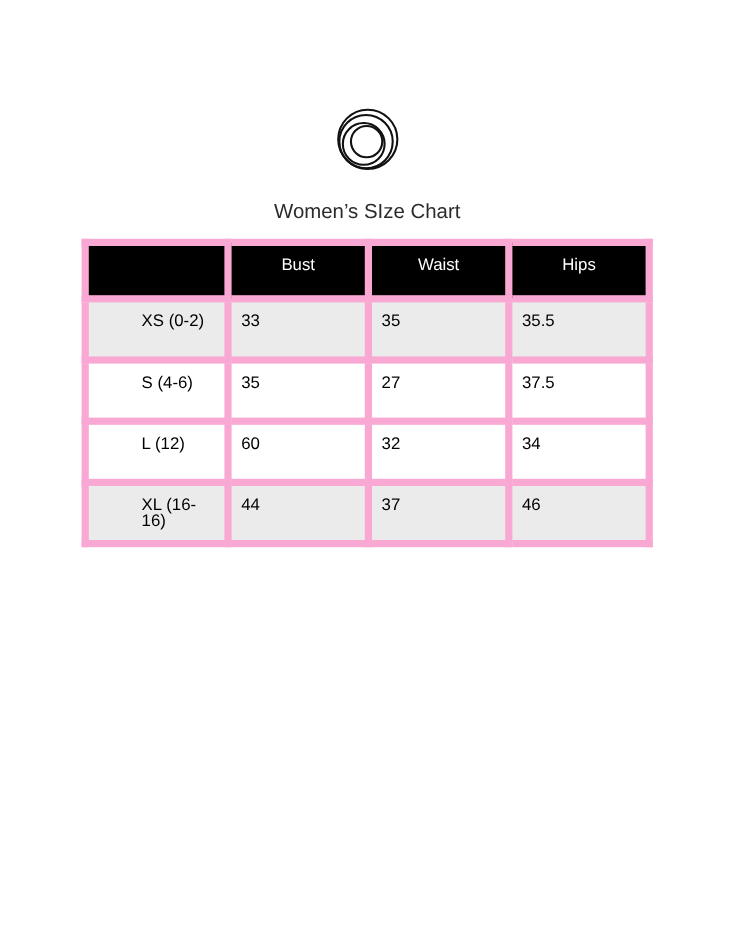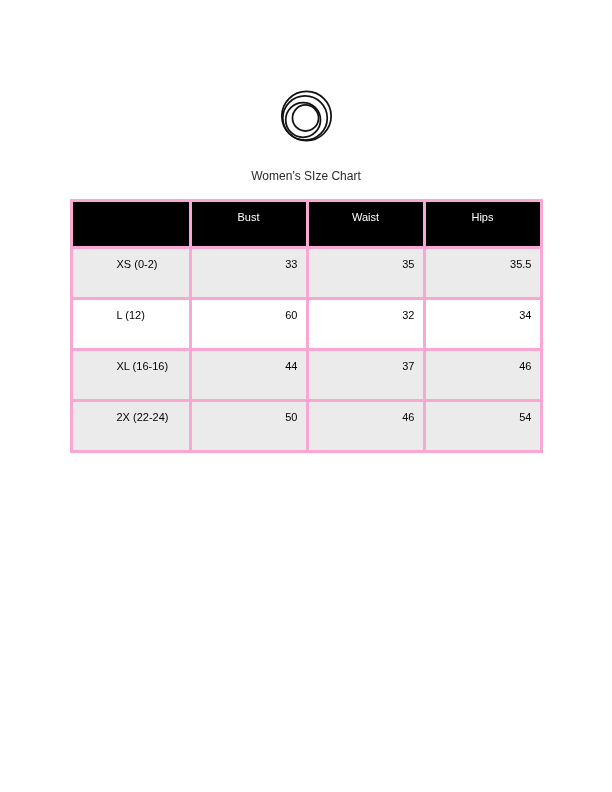--- a/index.html
+++ b/index.html
@@ -21,55 +21,55 @@
     width: 58px;
     height: 58px;
     margin: 89px auto 0 auto;
   }
   .logo-wrap svg {
     display: block;
   }
   .page-title {
     margin-top: 23px;
     text-align: center;
-    font-size: 12px;
+    font-size: 17px;
     line-height: 13px;
     color: #2b2b2b;
   }
   table.size-table {
     width: 470px;
     margin: 16px auto 0 auto;
     border-collapse: collapse;
     table-layout: fixed;
   }
   table.size-table col.c-label { width: 119px; }
   table.size-table col.c-val   { width: 117px; }
   table.size-table th,
   table.size-table td {
     box-sizing: border-box;
-    border: 3px solid #f9a8d4;
+    border: 6px solid #f9a8d4;
     vertical-align: top;
-    font-size: 11px;
+    font-size: 14px;
     line-height: 13px;
     font-weight: 400;
     padding: 9px 8px 0 8px;
   }
   table.size-table thead th {
     background: #000000;
     color: #ffffff;
     height: 47px;
     text-align: center;
   }
   table.size-table thead th.h-label {
     text-align: left;
   }
   table.size-table tbody td {
     height: 51px;
     background: #ffffff;
-    text-align: right;
+    text-align: left;
   }
   table.size-table tbody td.label-cell {
     text-align: left;
     padding-left: 44px;
   }
   table.size-table tbody tr.shaded td {
     background: #ebebeb;
   }
 </style>
 </head>
@@ -104,33 +104,33 @@
       </tr>
     </thead>
     <tbody>
       <tr class="shaded">
         <td class="label-cell">XS (0-2)</td>
         <td>33</td>
         <td>35</td>
         <td>35.5</td>
       </tr>
       <tr>
+        <td class="label-cell">S (4-6)</td>
+        <td>35</td>
+        <td>27</td>
+        <td>37.5</td>
+      </tr>
+      <tr>
         <td class="label-cell">L (12)</td>
         <td>60</td>
         <td>32</td>
         <td>34</td>
       </tr>
       <tr class="shaded">
         <td class="label-cell">XL (16-16)</td>
         <td>44</td>
         <td>37</td>
         <td>46</td>
       </tr>
-      <tr class="shaded">
-        <td class="label-cell">2X (22-24)</td>
-        <td>50</td>
-        <td>46</td>
-        <td>54</td>
-      </tr>
     </tbody>
   </table>
 
 </div>
 
 </body></html>

